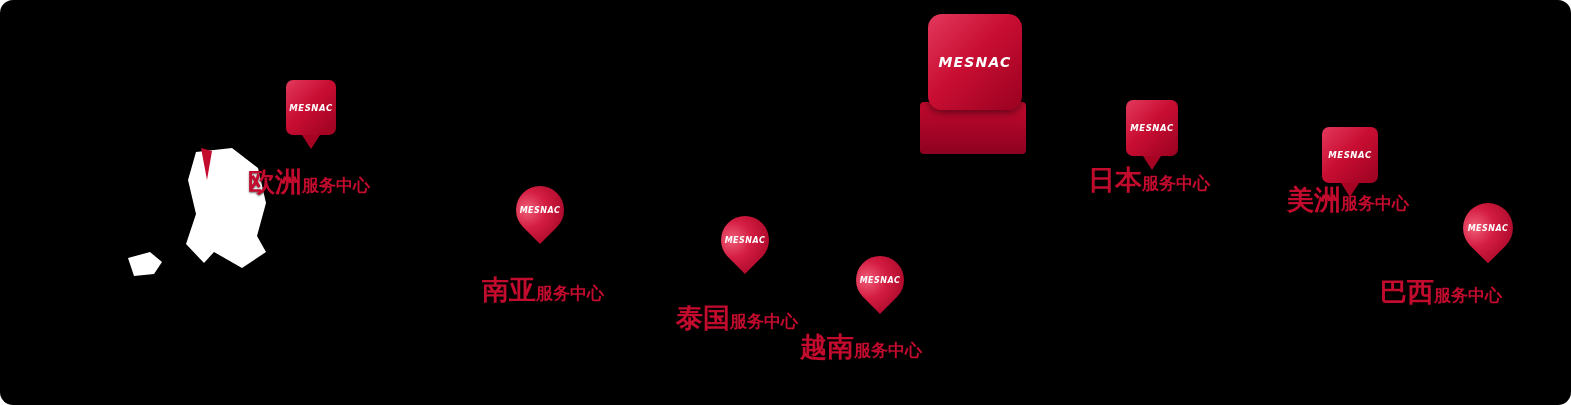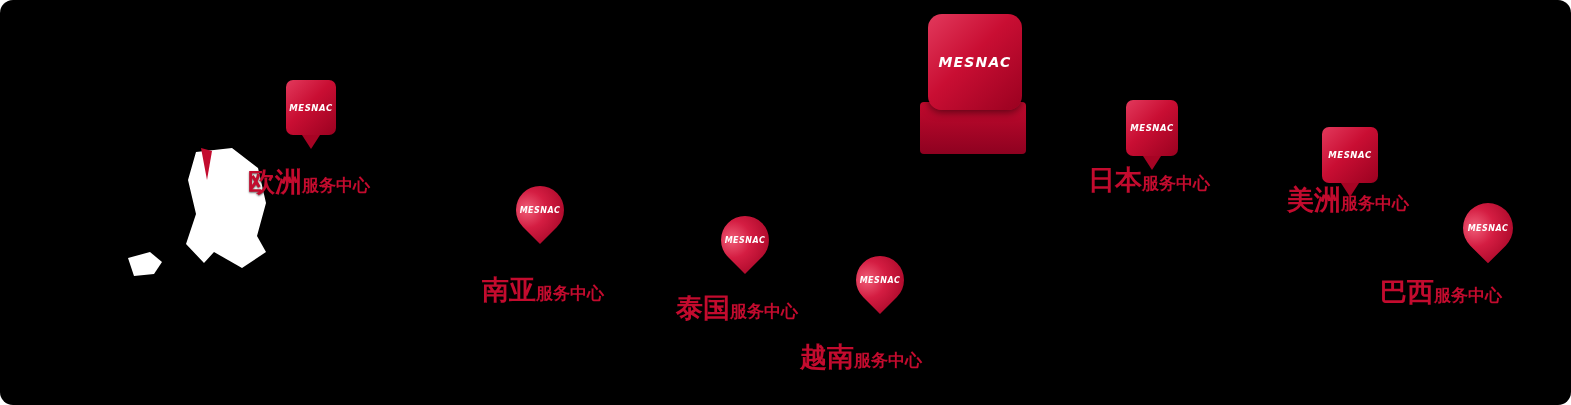--- a/index.html
+++ b/index.html
@@ -80,22 +80,22 @@
     display:flex; align-items:baseline;
     color:#c30b2e; font-weight:bold;
     white-space:nowrap; line-height:1;
     text-shadow:0 1px 2px rgba(0,0,0,0.6);
   }
   .center-label .region { font-size:27px; }
   .center-label .suffix { font-size:17px; }
 
   .label-europe     { left:248px;  top:168px; }
   .label-south-asia { left:482px;  top:260px;margin-top:16px; }
-  .label-thailand   { left:676px;  top:294px; }
-  .label-vietnam    { left:800px;  top:343px; }
+  .label-thailand   { left:676px;  top:304px; }
+  .label-vietnam    { left:800px;  top:333px; }
   .label-japan      { left:1088px; top:166px; }
   .label-americas   { left:1287px; top:186px; }
   .label-brazil     { left:1380px; top:278px; }
 </style>
 </head>
 <body>
 
 <div class="stage">
 
   <svg class="map-svg" width="1571" height="405" viewBox="0 0 1571 405">

